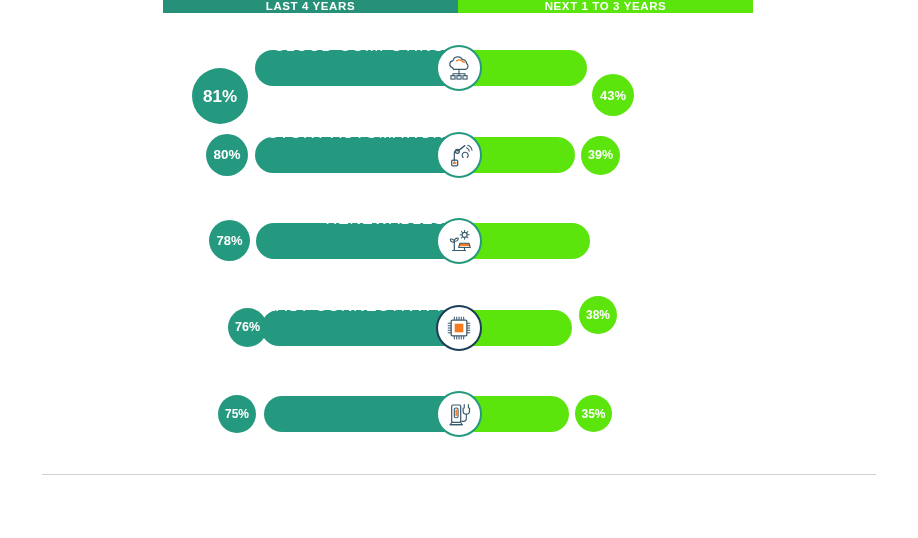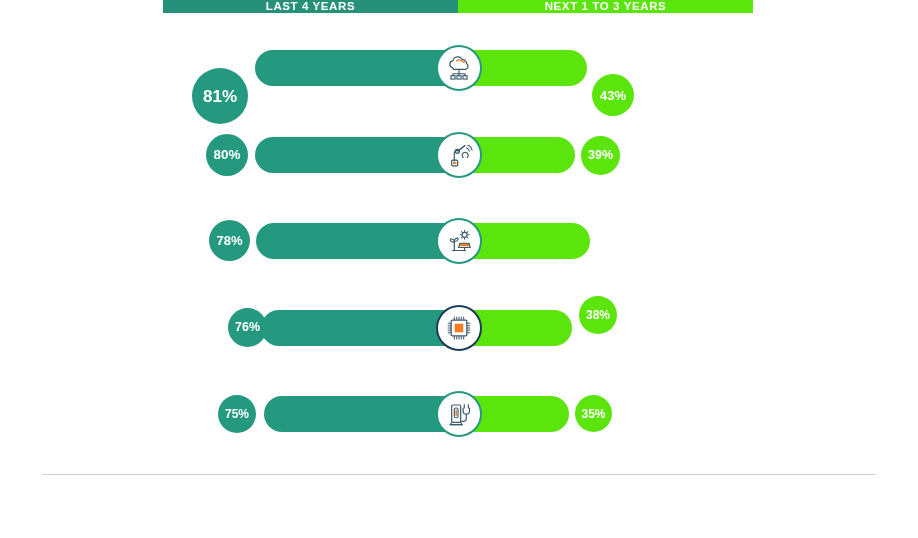--- a/index.html
+++ b/index.html
@@ -86,22 +86,22 @@
   }
 
   .track-label {
     position: absolute;
     top: 0;
     height: 36px;
     display: flex;
     align-items: center;
     justify-content: flex-end;
     color: #ffffff;
-    font-size: 10px;
-    font-weight: bold;
+    font-size: 16px;
+    font-weight: normal;
     letter-spacing: 0.9px;
     white-space: nowrap;
     padding-right: 14px;
     box-sizing: border-box;
     pointer-events: none;
   }
 
   .icon-badge {
     position: absolute;
     width: 46px;
@@ -216,21 +216,21 @@
 
   </div>
 
   <div class="row" style="top:288px;">
     <div class="bubble left" style="left:216px; top:20px; width:39px; height:39px; font-size:12.5px;margin-left:12px;">76%</div>
 
     <div class="track" style="left:261px; top:22px; width:311px;">
       <div class="seg-past" style="width:198px;"></div>
       <div class="seg-future"></div>
     </div>
-    <div class="track-label" style="left:261px; width:198px;">YEARS CONNECTIVITY</div>
+    <div class="track-label" style="left:261px; width:198px;">LAST CONNECTIVITY</div>
 
     <div class="icon-badge dark" style="left:436px; top:17px;">
       <svg width="30" height="30" viewBox="0 0 32 32" fill="none">
         <rect x="7.6" y="7.6" width="16.8" height="16.8" rx="1.4" stroke="#3a5a6e" stroke-width="1.4"></rect>
         <rect x="11.4" y="11.4" width="9.2" height="9.2" fill="#F47B20"></rect>
         <path d="M11 4.4v2.6M13.6 4.4v2.6M16 4.4v2.6M18.4 4.4v2.6M21 4.4v2.6M11 25v2.6M13.6 25v2.6M16 25v2.6M18.4 25v2.6M21 25v2.6M4.4 11h2.6M4.4 13.6h2.6M4.4 16h2.6M4.4 18.4h2.6M4.4 21h2.6M25 11h2.6M25 13.6h2.6M25 16h2.6M25 18.4h2.6M25 21h2.6" stroke="#3a5a6e" stroke-width="1.1" stroke-linecap="round"></path>
       </svg>
     </div>
 
     <div class="bubble right" style="left:579px; top:8px; width:38px; height:38px; font-size:12px;">38%</div>

